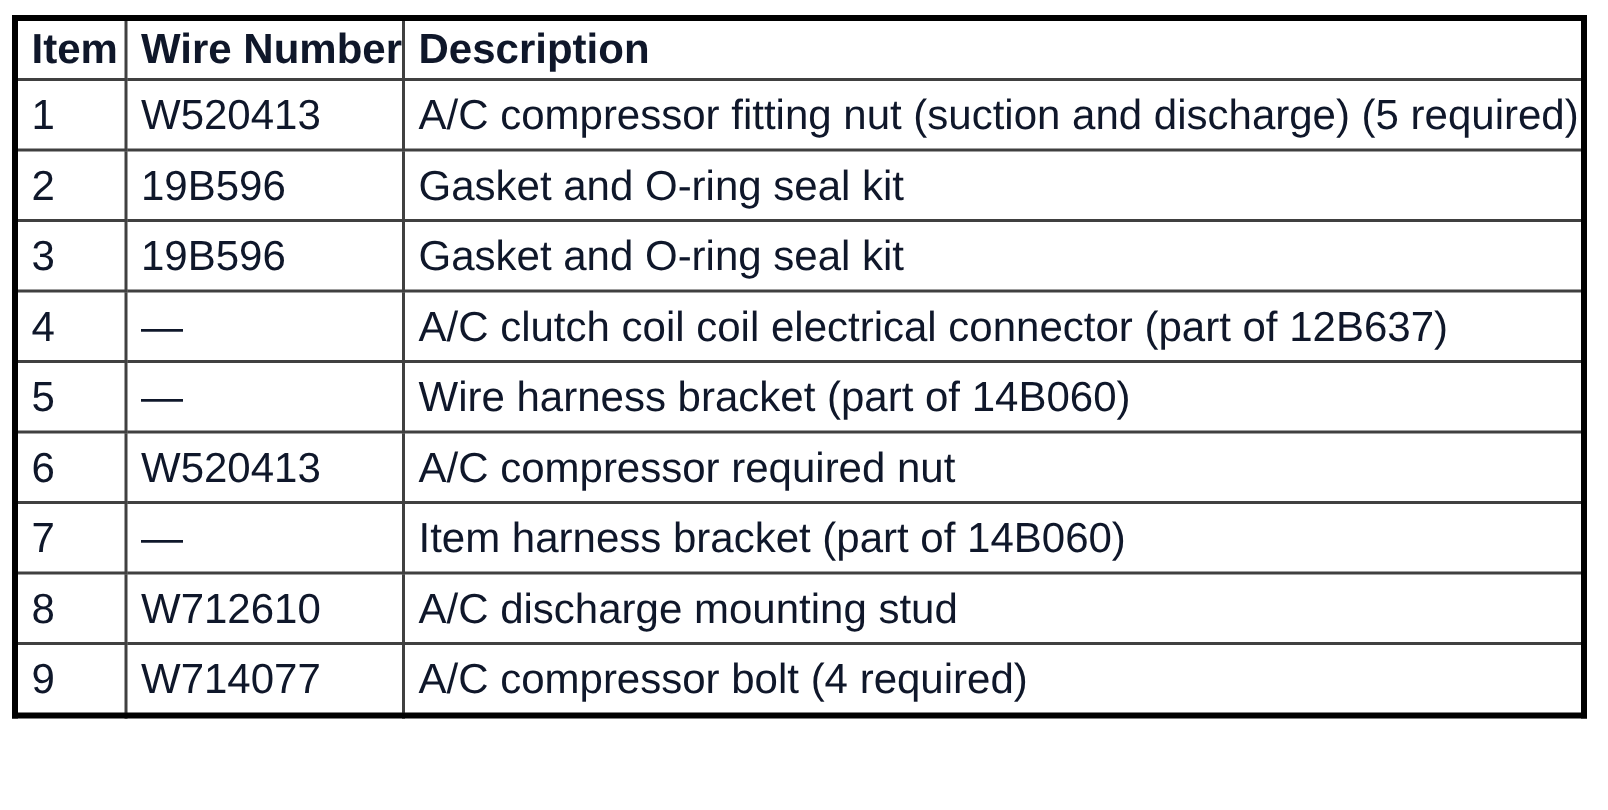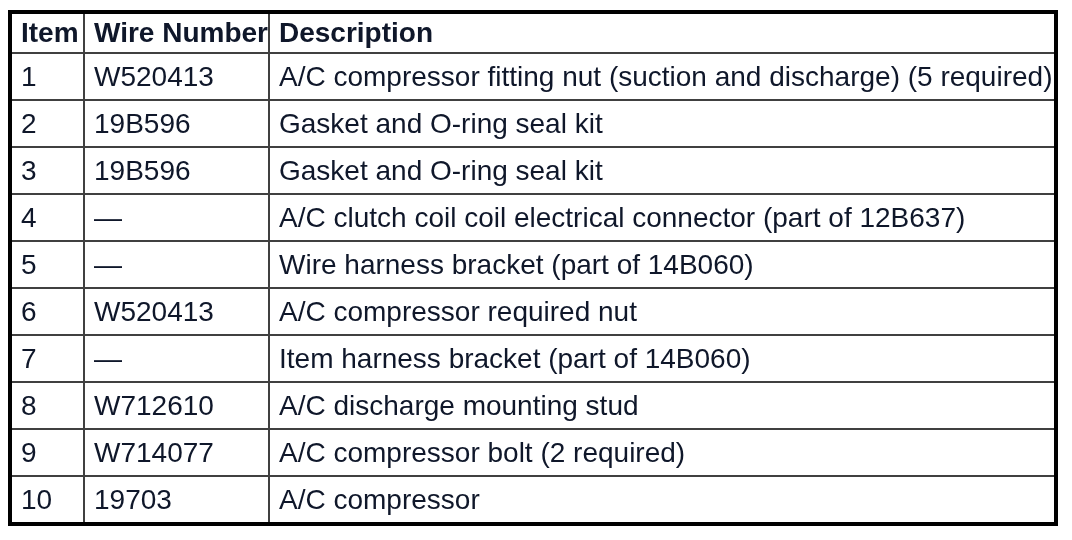--- a/index.html
+++ b/index.html
@@ -103,22 +103,17 @@
         <td>Item harness bracket (part of 14B060)</td>
       </tr>
       <tr>
         <td>8</td>
         <td>W712610</td>
         <td>A/C discharge mounting stud</td>
       </tr>
       <tr>
         <td>9</td>
         <td>W714077</td>
-        <td>A/C compressor bolt (2 required)</td>
-      </tr>
-      <tr>
-        <td>10</td>
-        <td>19703</td>
-        <td>A/C compressor</td>
+        <td>A/C compressor bolt (4 required)</td>
       </tr>
     </tbody>
   </table>
 </div>
 
 </body></html>

